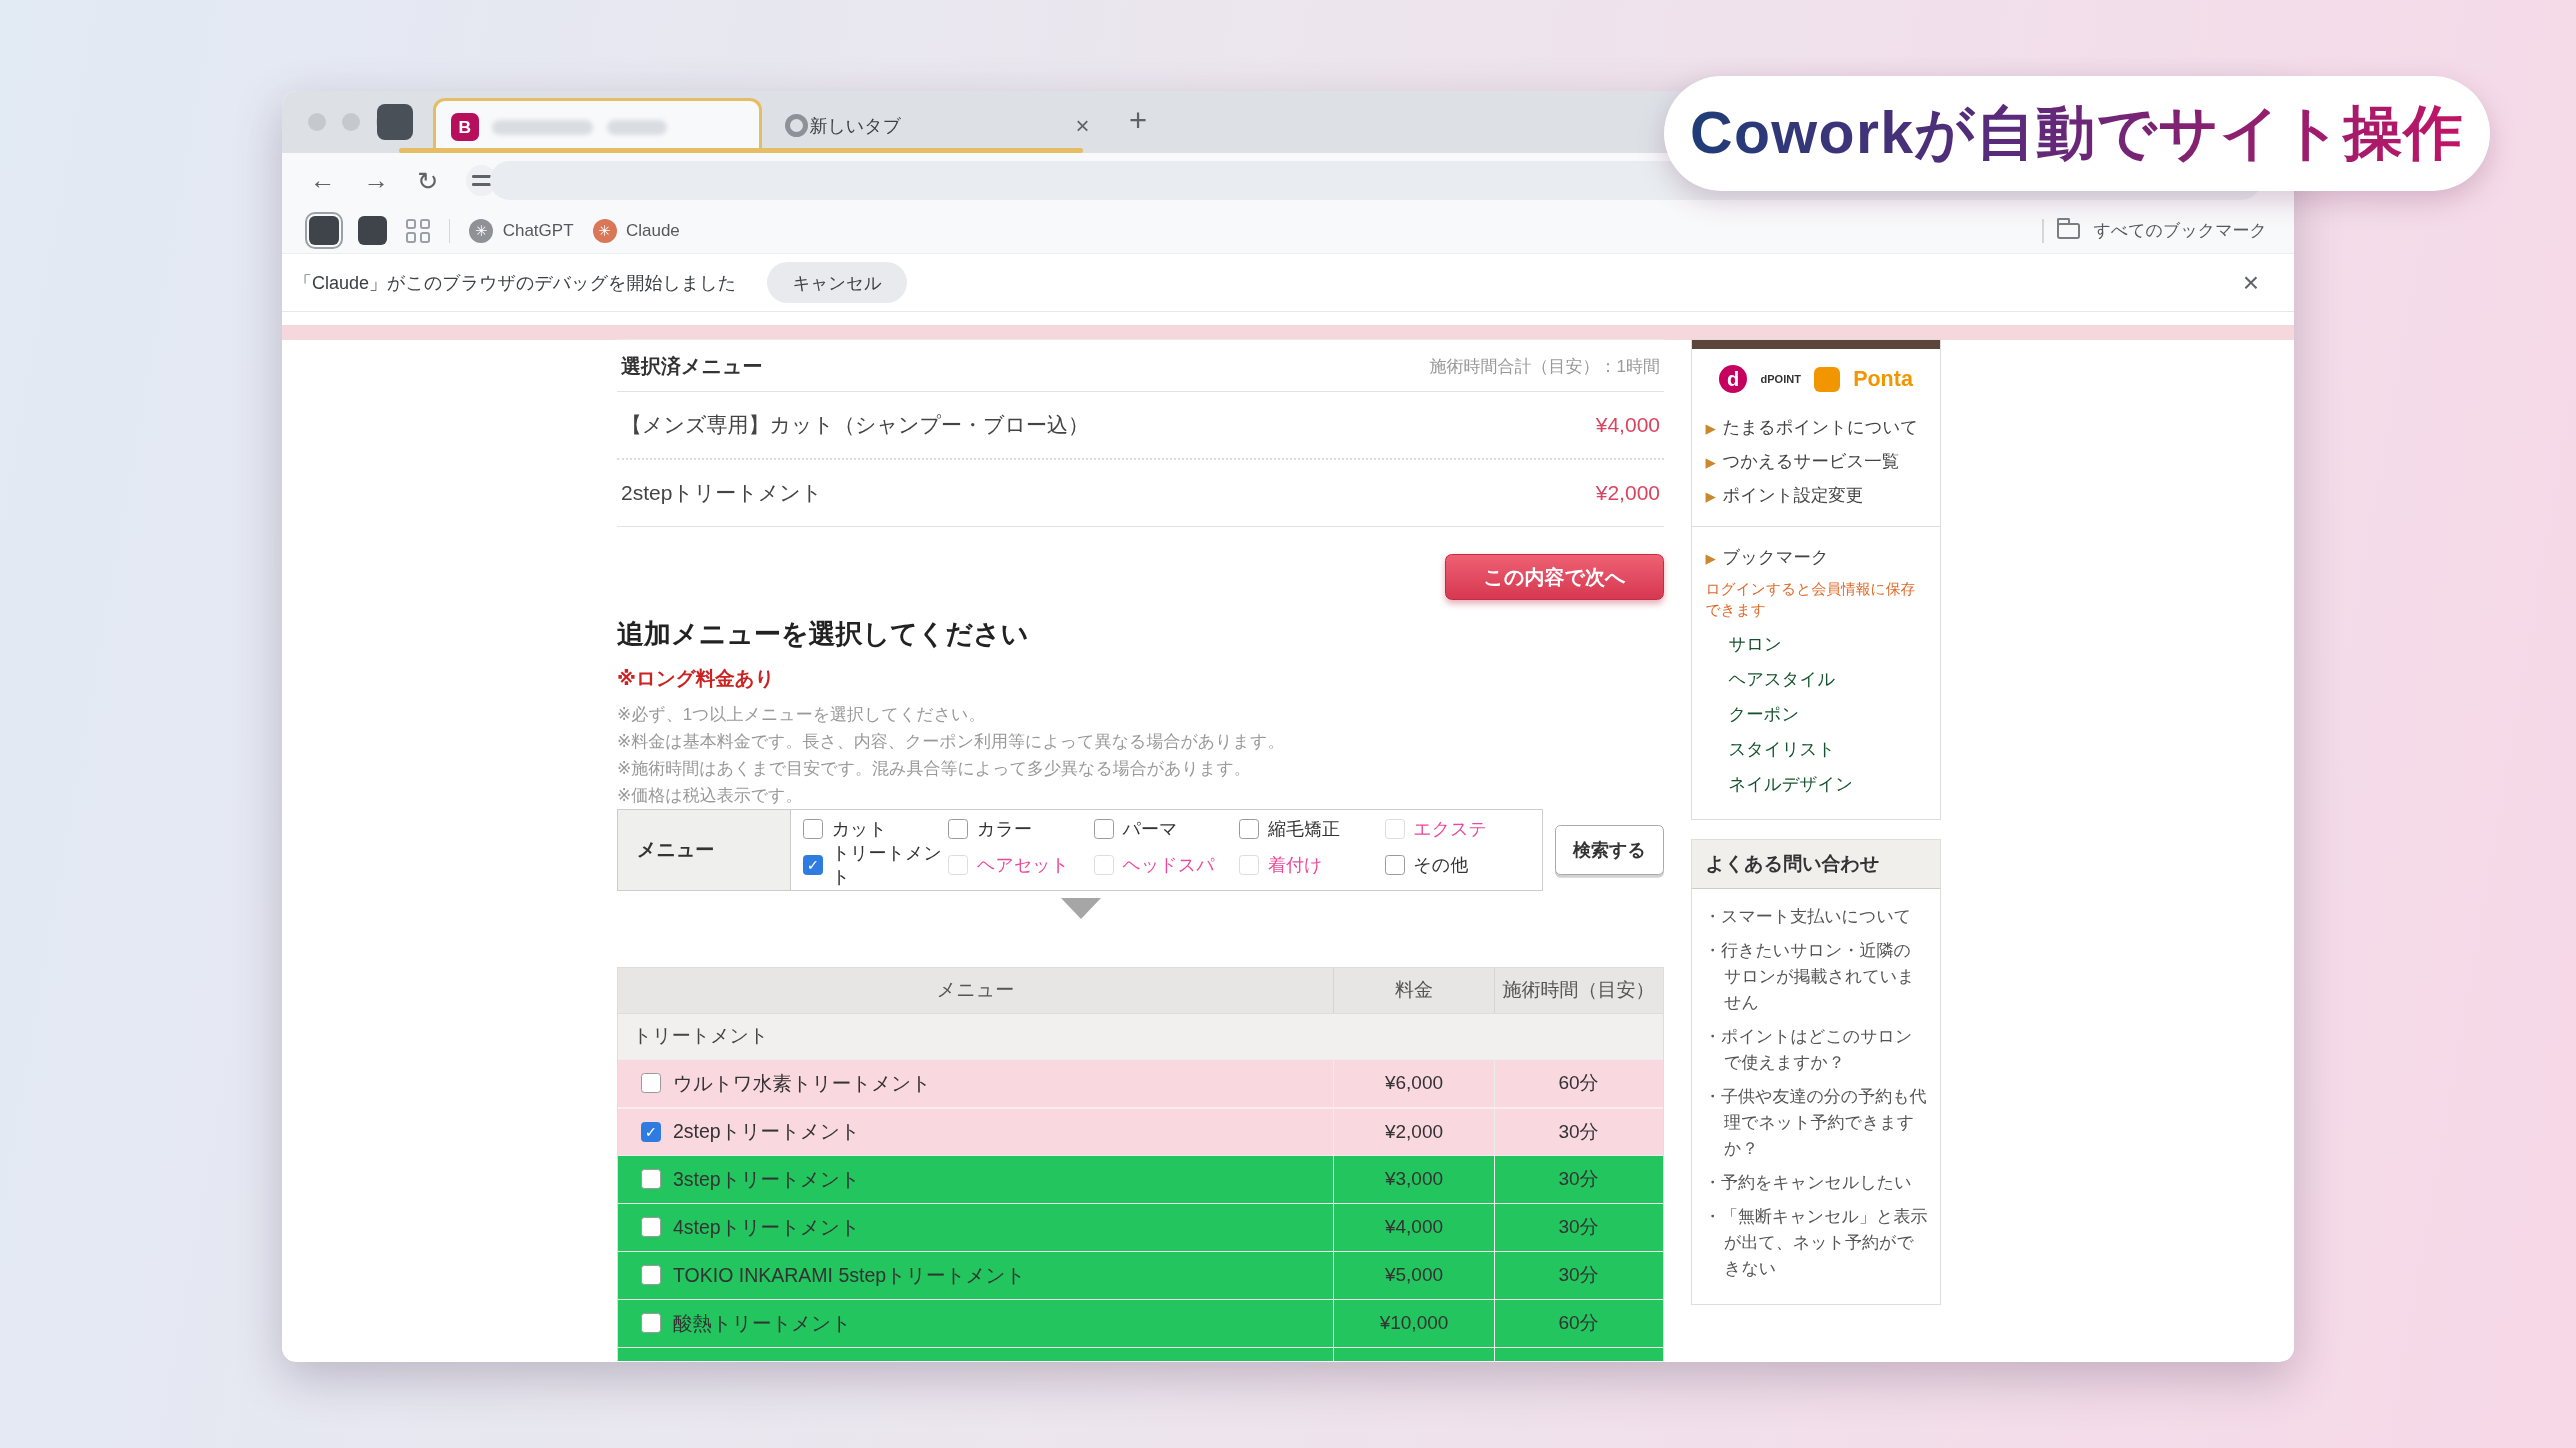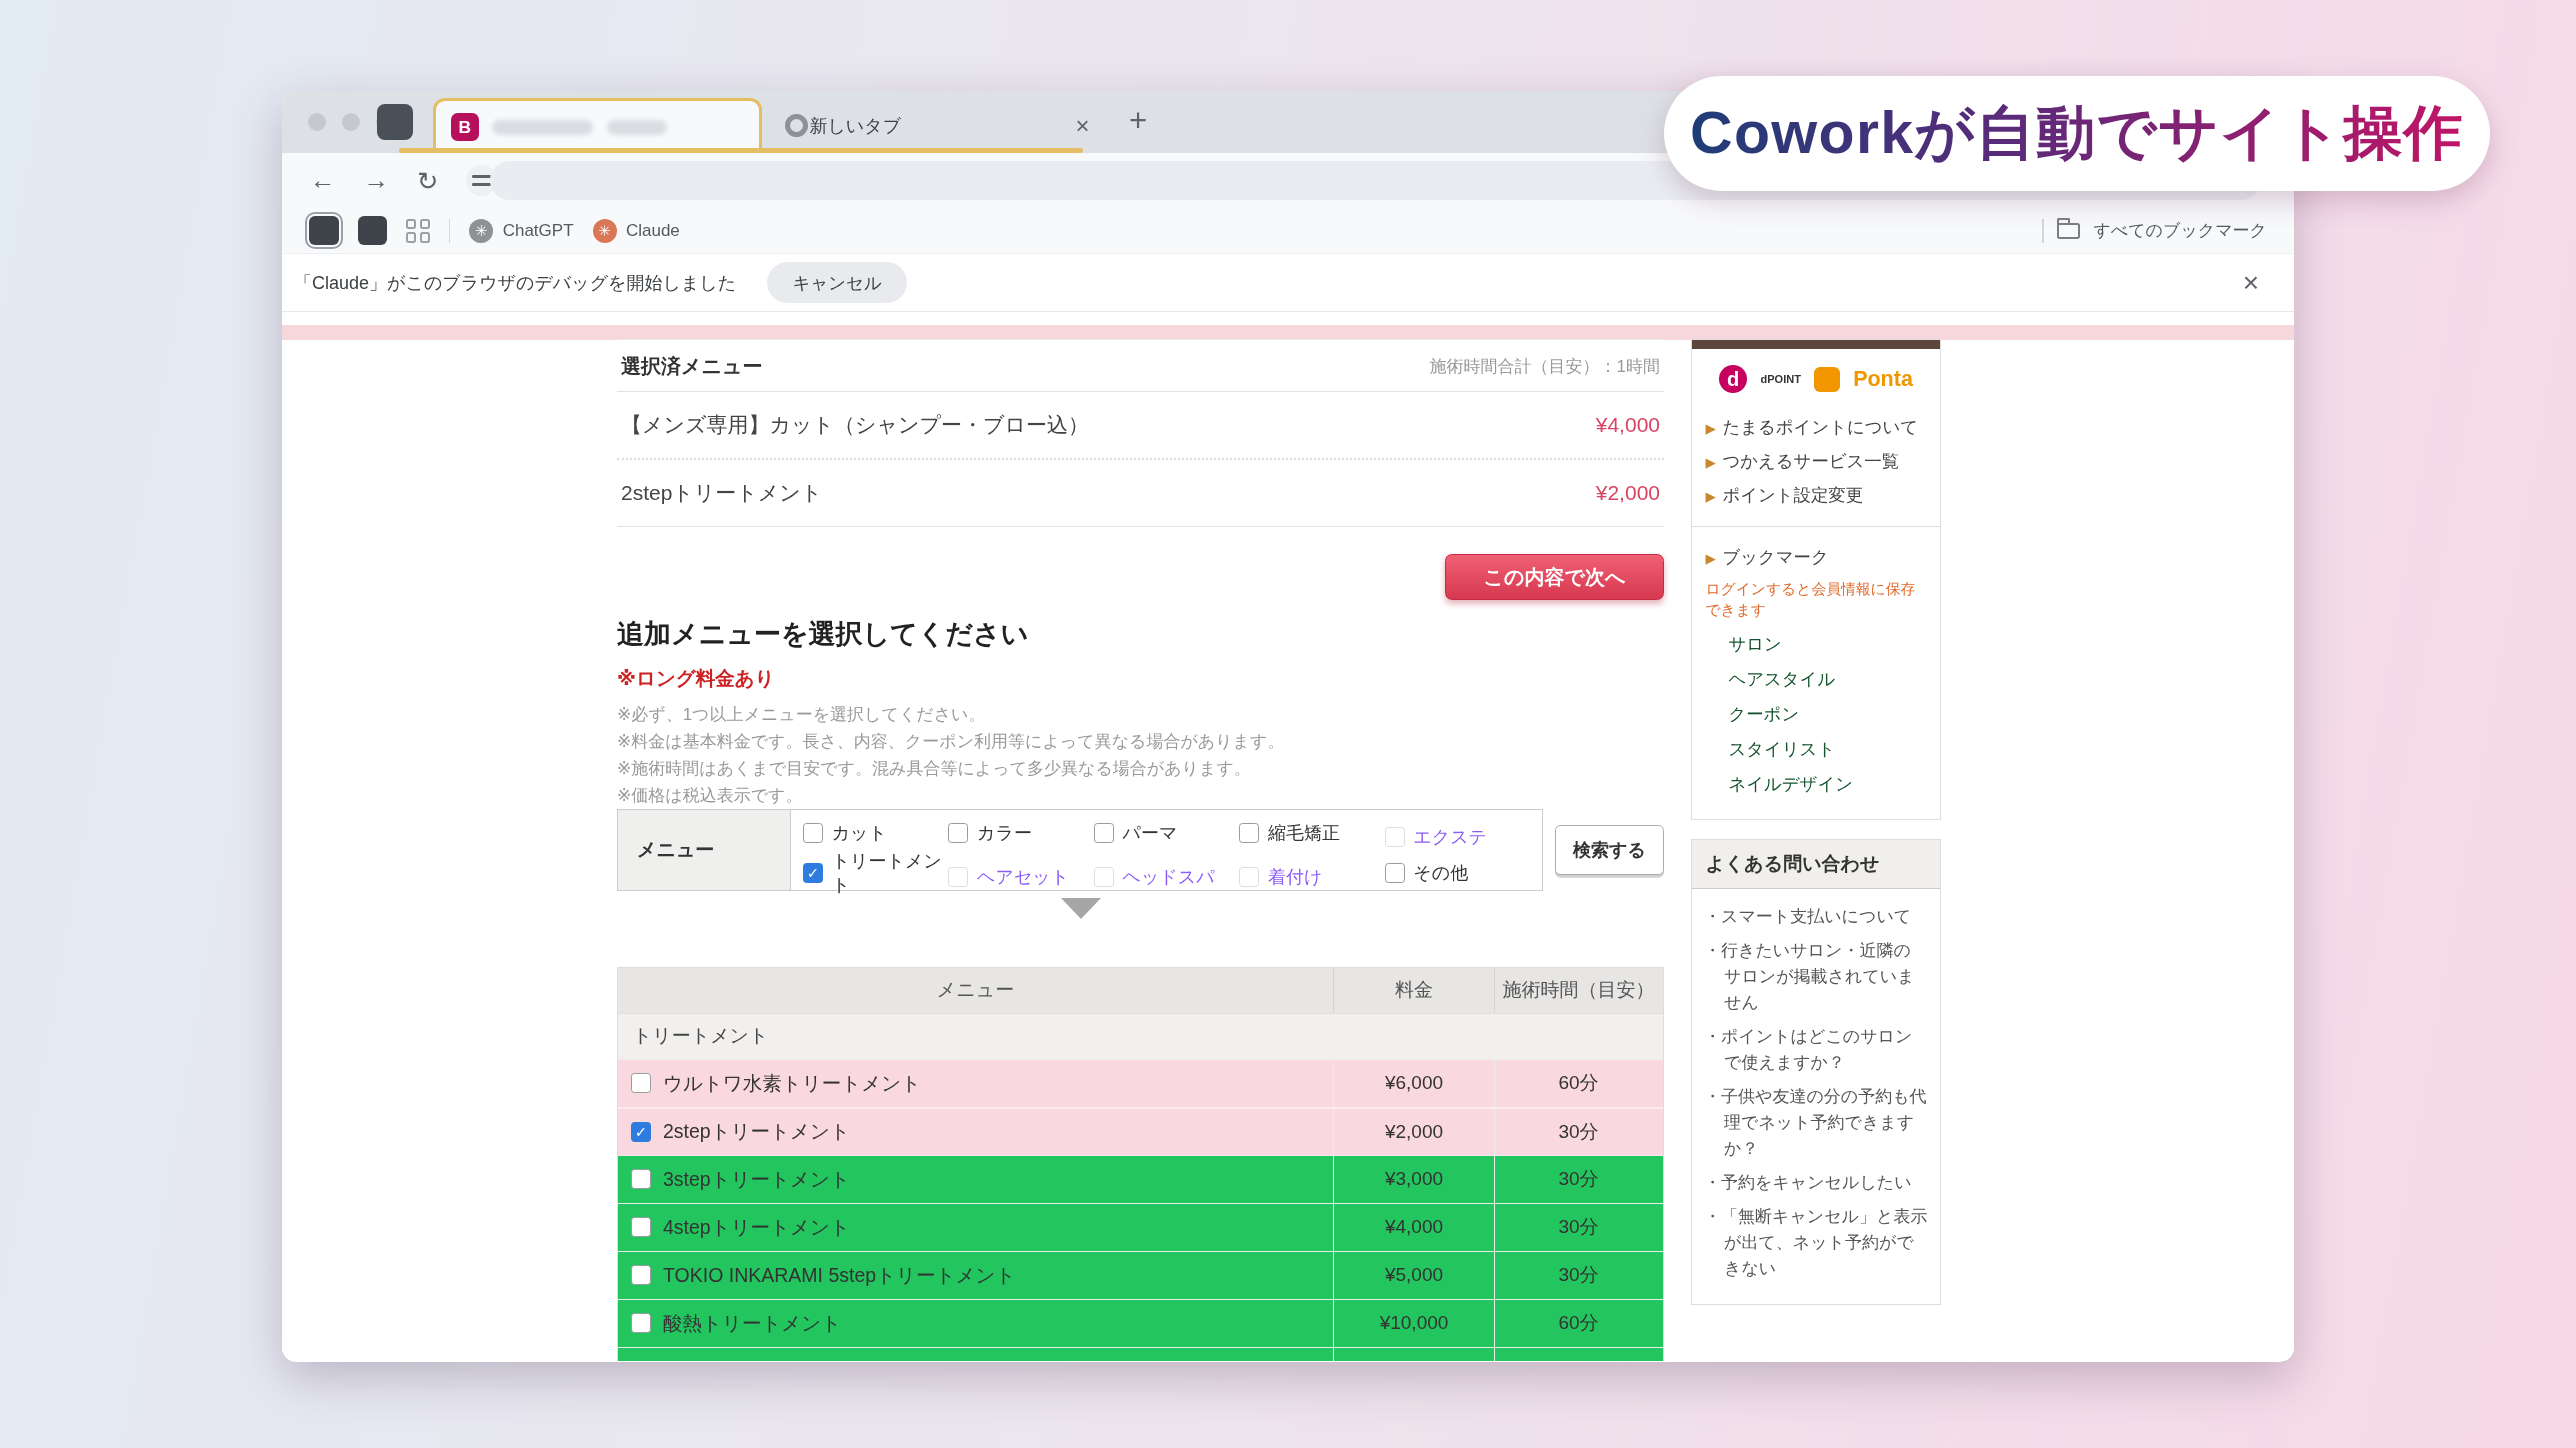--- a/index.html
+++ b/index.html
@@ -89,38 +89,38 @@
 
   
   .filterrow{position:relative;margin-top:0;height:82px;}
   .filterbox{display:flex;width:926px;height:82px;border:1.3px solid #ccc;background:#fff;}
   .flabel{width:173px;background:#efefed;border-right:1.3px solid #ccc;display:flex;align-items:center;padding-left:19px;
           font-size:19px;font-weight:bold;color:#333;}
   .fgrid{flex:1;display:grid;grid-template-columns:repeat(5,1fr);grid-auto-rows:1fr;padding:6.7px 12px;}
   .fopt{display:flex;align-items:center;gap:8.7px;font-size:18px;color:#333;}
   .cb{width:20px;height:20px;border:1.3px solid #9a9a9a;border-radius:3.4px;background:#fff;flex:none;
       display:flex;align-items:center;justify-content:center;color:#fff;font-size:14.8px;}
-  .fopt.disabled{color:#8b5cf6;margin-top:8px;} .fopt.disabled .cb{border-color:#ddd;}
+  .fopt.disabled{color:#ec4899;} .fopt.disabled .cb{border-color:#ddd;}
   .cb.checked{background:#2f7ce0;border-color:#2f7ce0;}
   .cb.checked:after{content:"\2713";font-weight:bold;}
   .searchbtn{position:absolute;right:0;top:16px;width:109px;height:50px;background:#fff;border:1.3px solid #aaa;border-radius:5.4px;
              box-shadow:0 2.7px 0 rgba(0,0,0,.18);display:flex;align-items:center;justify-content:center;
              font-size:18px;font-weight:bold;color:#333;}
   .tri{width:0;height:0;margin:6.7px 0 0 444px;border-left:20px solid transparent;border-right:20px solid transparent;border-top:21.5px solid #a6a6a6;}
 
   
   .mtable{margin-top:48px;border:1.3px solid #ddd;border-bottom:none;}
   .mthead{display:grid;grid-template-columns:715px 161px 168px;background:#e7e6e4;}
   .mthead div{font-size:19px;color:#555;text-align:center;padding:9.4px 0;border-left:1.3px solid #d5d4d2;}
   .mthead div:first-child{border-left:none;}
   .mtcat{background:#f1f0ee;padding:9.4px 14.8px;font-size:19px;color:#444;border-top:1.3px solid #ddd;}
   .mtrow{display:grid;grid-template-columns:715px 161px 168px;min-height:48px;border-top:1.3px solid #ececec;background:#22c55e;align-items:center;}
   .mtrow.hl{background:#f9d8df;}
   .mtrow.hl + .mtrow.hl{border-top:2px solid #fbecf0;}
-  .mtrow .nm{display:flex;align-items:center;gap:12px;padding-left:13px;font-size:19.5px;color:#333;}
+  .mtrow .nm{display:flex;align-items:center;gap:12px;padding-left:23px;font-size:19.5px;color:#333;}
   .mtrow .pr,.mtrow .tm{font-size:19px;color:#333;text-align:center;border-left:1.3px solid #ececec;align-self:stretch;display:flex;align-items:center;justify-content:center;}
 
   
   .sbox{border:1.3px solid #ddd;background:#fff;}
   .sbox1{position:relative;padding:0 13.4px 17.4px 13.4px;}
   .sbox1:before{content:"";display:block;margin:0 -13.4px;height:9.4px;background:#5c463c;}
   .logos{display:flex;align-items:center;justify-content:center;gap:13.4px;margin-top:16px;}
   .dp-ic{width:28px;height:28px;border-radius:50%;background:#c6005f;color:#fff;font-size:20px;font-weight:bold;
          display:flex;align-items:center;justify-content:center;}
   .dp-tx{font-size:11px;font-weight:bold;color:#333;}

